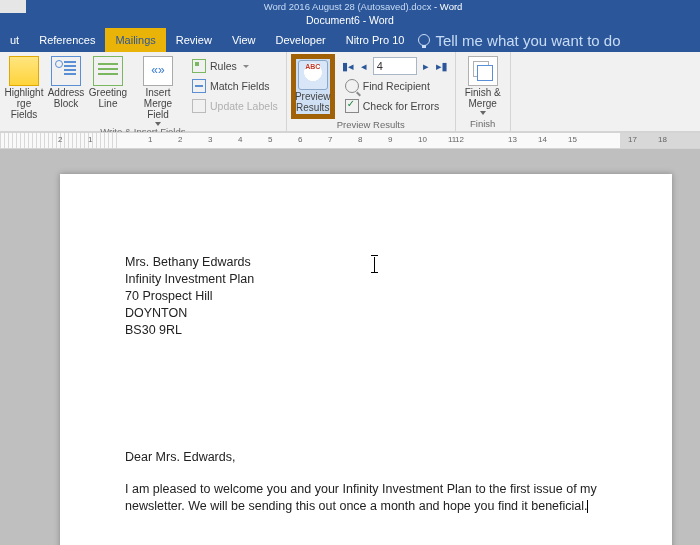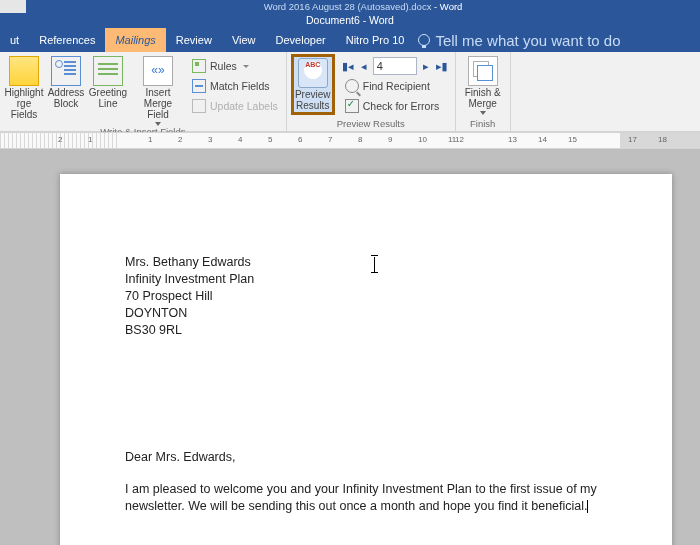--- a/index.html
+++ b/index.html
@@ -6,21 +6,21 @@
   body { background: #e6e6e6; width: 700px; height: 545px; overflow: hidden; position: relative; }
 
   
   .titlebar { background: #2b579a; height: 13px; text-align: center; color: #fff; font-size: 9.5px; line-height: 12px; padding-top: 1px; margin-left: 26px; }
   .titlebar .fname { color: #c8dbf4; }
   .subtitle { background: #2b579a; text-align: center; color: #fff; font-size: 10.5px; height: 15px; line-height: 14px; }
 
   
   .tabs { background: #2b579a; display: flex; align-items: center; height: 24px; }
   .tab { color: #fff; font-size: 11px; padding: 0 10px; height: 24px; display: flex; align-items: center; cursor: pointer; }
-  .tab.active { background: #fdba74; color: #2b579a; font-style: italic; }
+  .tab.active { background: #eab308; color: #2b579a; }
   .tellme { display: flex; align-items: center; color: #c8dbf4; font-size: 15px; margin-left: 4px; }
   .tellme .bulb { width: 12px; height: 12px; border: 1px solid #c8dbf4; border-radius: 50%; position: relative; margin-right: 5px; }
   .tellme .bulb::after { content: ""; position: absolute; width: 4px; height: 3px; background: #c8dbf4; bottom: -3px; left: 3px; }
 
   
   .ribbon { background: #f1f1f1; border-bottom: 1px solid #d4d4d4; display: flex; height: 80px; }
   .group { border-right: 1px solid #d4d4d4; padding: 2px 4px 0 4px; display: flex; flex-direction: column; justify-content: space-between; }
   .group-body { display: flex; align-items: flex-start; gap: 2px; }
   .group-label { font-size: 9.5px; color: #6b6b6b; text-align: center; padding-bottom: 2px; }
 
@@ -57,21 +57,21 @@
   .ic-update{ width:12px;height:12px;border:1px solid #bbb;}
   .ic-find{ width:12px;height:12px;border:1px solid #888;border-radius:50%;}
   .ic-find::after{content:"";position:absolute;right:-3px;bottom:-3px;width:5px;height:2px;background:#888;transform:rotate(45deg);}
   .ic-check{ width:12px;height:12px;border:1px solid #888;}
   .ic-check::after{content:"✓";position:absolute;left:1px;top:-2px;font-size:10px;color:#18863b;}
 
   
   .navrec { display:flex; align-items:center; gap:2px; height:20px; }
   .navbtn { width:14px; height:16px; display:flex; align-items:center; justify-content:center; cursor:pointer; color:#2b579a; font-size:11px; }
   .recinput { width:44px; height:18px; border:1px solid #aab6c6; font-size:11px; padding:0 3px; background:#fff; color:#333; }
-  .preview-active { background:#cfe0f4; border:3px solid #a16207; padding:1px; }
+  .preview-active { background:#cfe0f4; border:5px solid #a16207; padding:1px; }
 
   
   .ruler { height:17px; background:#f9f9f9; border-top:1px solid #d4d4d4; border-bottom:1px solid #d4d4d4; position:relative; display:flex; }
   .ruler-left-shade { position:absolute; left:0; width:118px; top:0; bottom:0; background:repeating-linear-gradient(to right,#d8d8d8 0,#d8d8d8 1px,transparent 1px,transparent 4px); }
   .ruler-scale { position:absolute; left:60px; right:0; height:100%; font-size:8px; color:#666; }
   .tickn { position:absolute; top:2px; }
   .ruler-right-shade { position:absolute; right:0; width:80px; top:0; bottom:0; background:#d8d8d8; }
 
   
   .docarea { position:absolute; top:149px; bottom:0; left:0; right:0; overflow:hidden; background:#bfbfbf; }

